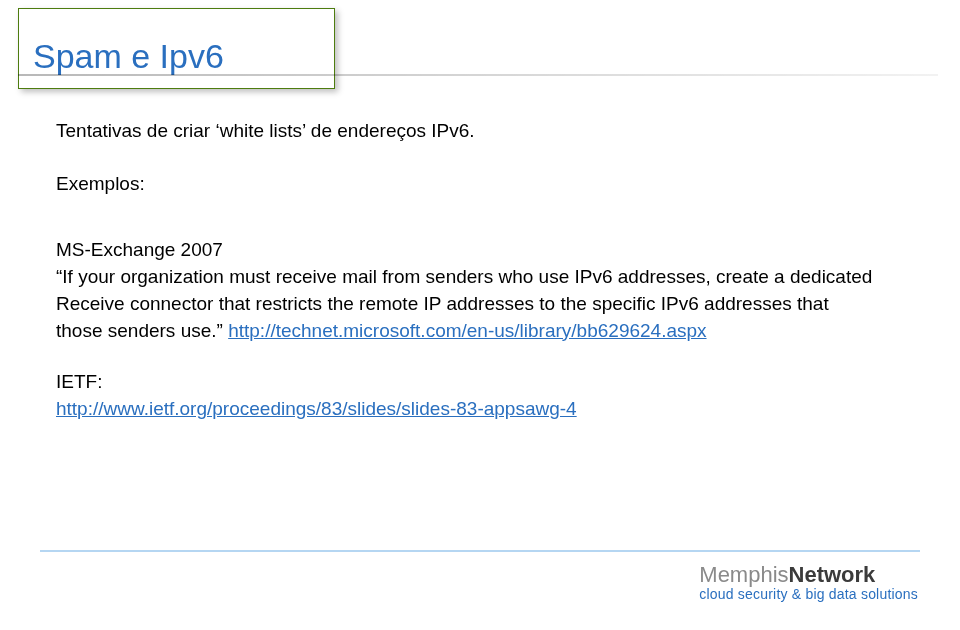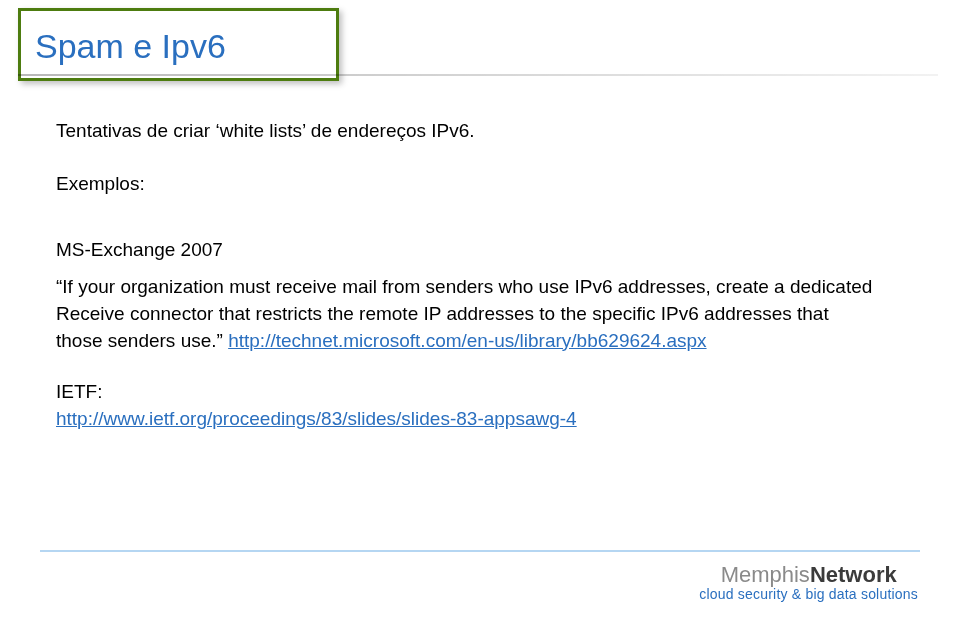--- a/index.html
+++ b/index.html
@@ -15,22 +15,22 @@
   .slide {
     position: relative;
     width: 960px;
     height: 630px;
     box-sizing: border-box;
   }
   .title-box {
     position: absolute;
     top: 8px;
     left: 18px;
-    padding: 16px 110px 12px 14px;
-    border: 3px solid #4d7c0f;
+    padding: 28px 110px 12px 14px;
+    border: 1px solid #4d7c0f;
     box-shadow: 3px 3px 6px rgba(0,0,0,0.25);
     background: #ffffff;
   }
   .title-box .title-text {
     font-size: 34px;
     color: #2a6fbf;
     font-weight: 400;
   }
   .title-shadow-line {
     position: absolute;
@@ -49,21 +49,21 @@
     line-height: 1.42;
     color: #000000;
   }
   .subtitle {
     margin-bottom: 26px;
   }
   .examples-label {
     margin-bottom: 39px;
   }
   .exchange-header {
-    margin-bottom: 10px;
+    margin-bottom: 0;
   }
   .quote {
     margin: 0;
   }
   .inline {
     display: inline;
   }
   .link {
     color: #2a6fbf;
     text-decoration: underline;
@@ -77,21 +77,21 @@
     left: 40px;
     right: 40px;
     bottom: 78px;
     height: 2px;
     background: #b5d6f2;
   }
   .logo {
     position: absolute;
     right: 42px;
     bottom: 28px;
-    text-align: center;
+    text-align: left;
   }
   .logo-main {
     font-size: 22px;
     font-weight: 400;
   }
   .logo-main .mem {
     color: #8a8a8a;
     font-weight: 400;
   }
   .logo-main .net {

